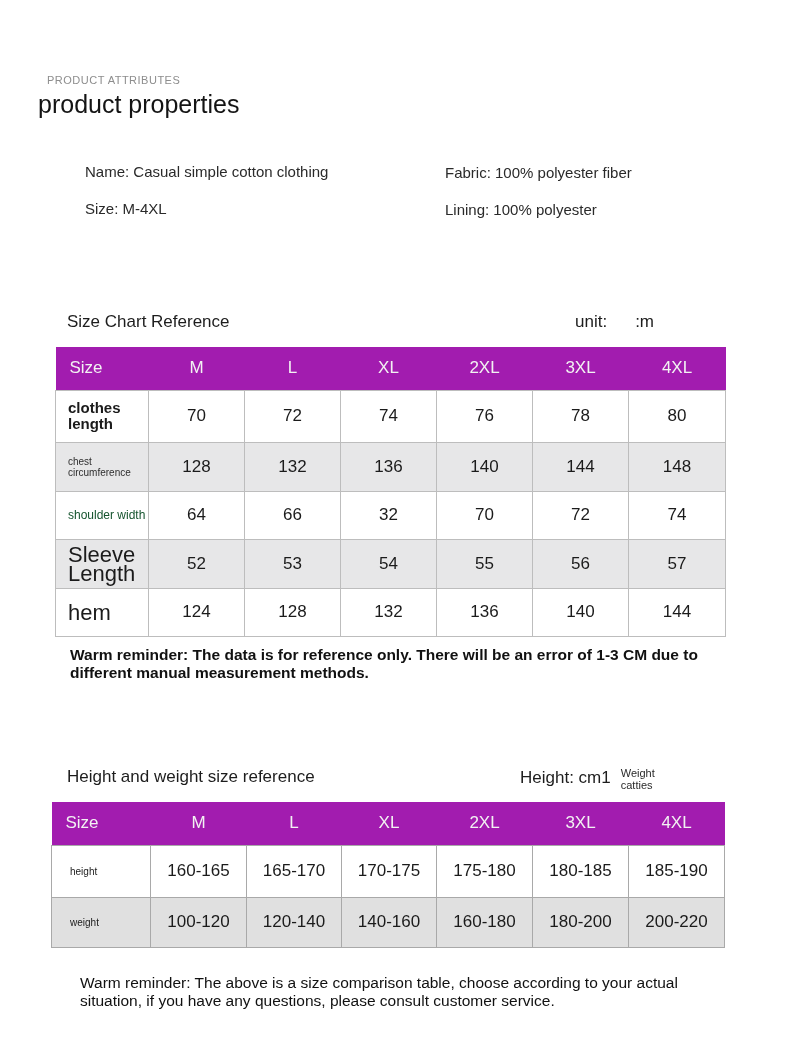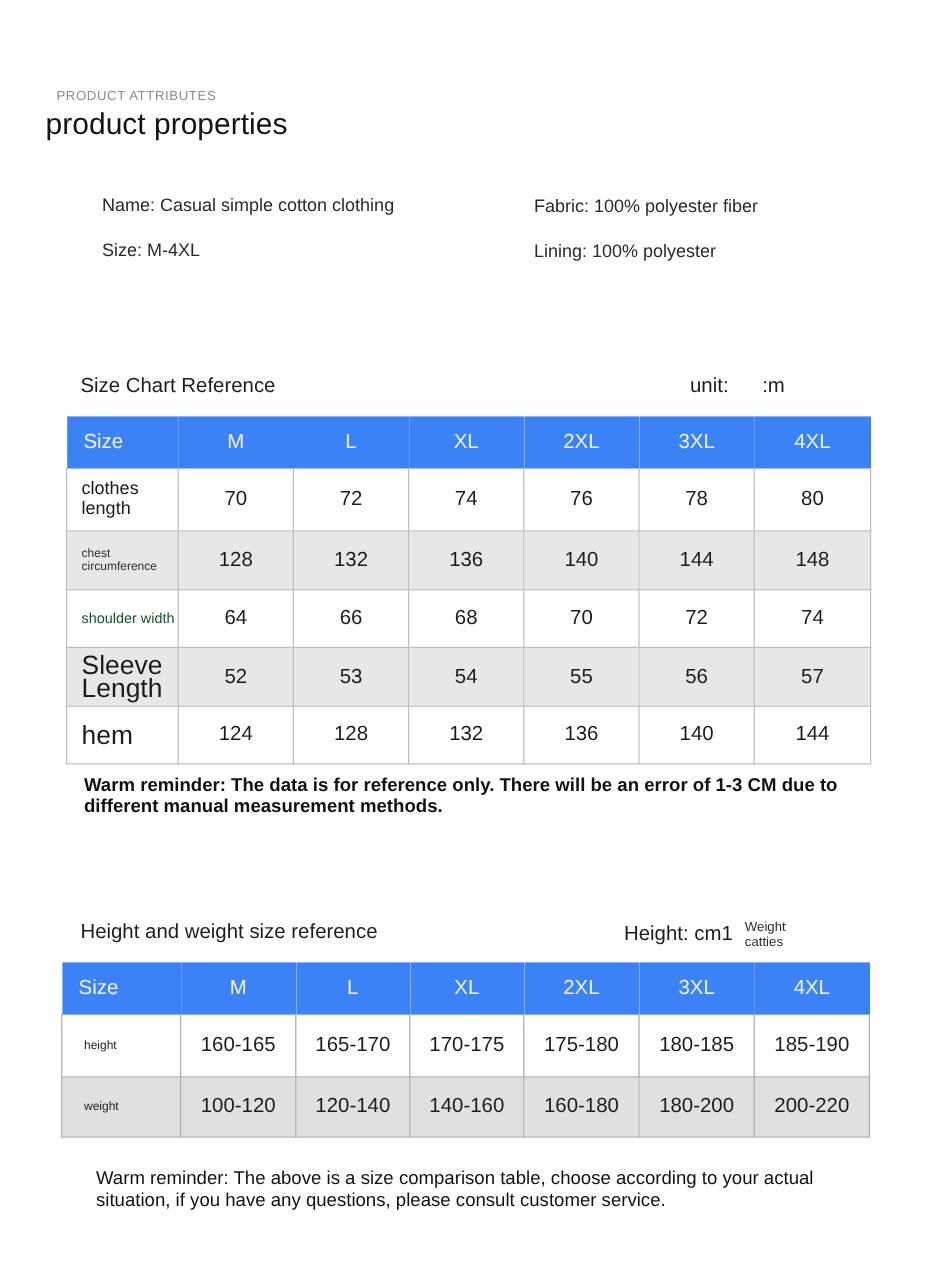--- a/index.html
+++ b/index.html
@@ -42,37 +42,37 @@
   .sec2-unit  { left: 520px; top: 768px; display: flex; align-items: flex-start; }
   .unit-small {
     font-size: 11px; line-height: 12px; color: #2a2a2a;
     margin-left: 10px; margin-top: -1px;
   }
 
   
   table { border-collapse: collapse; table-layout: fixed; position: absolute; background: #fff; }
   th, td { overflow: hidden; }
   th {
-    background: #3b82f6; color: #f2f2f2; font-weight: 400;
+    background: #a21caf; color: #f2f2f2; font-weight: 400;
     font-size: 17px; text-align: center; border: 0;
   }
   th.size-col { text-align: left; padding-left: 14px; }
   td {
     border: 1px solid #bdbdbd; text-align: center;
     font-size: 17px; color: #1b1b1b;
   }
   td.row-label { text-align: left; padding-left: 12px; }
 
   #size-table { left: 55px; top: 347px; width: 670px; }
   #size-table th { height: 43px; }
   #size-table tr.r0 td { height: 52px; }
   #size-table tr.r1 td, #size-table tr.r3 td { height: 49px; background: #e7e7e8; }
   #size-table tr.r2 td { height: 48px; }
   #size-table tr.r4 td { height: 48px; }
-  #size-table .label-md { font-size: 15px; line-height: 16px; }
+  #size-table .label-md { font-size: 15px; line-height: 16px; font-weight: bold; }
   #size-table .label-xs { font-size: 10px; line-height: 11px; color: #2e2e2e; }
   #size-table .label-sm { font-size: 12px; line-height: 13px; color: #14532d; }
   #size-table .label-lg { font-size: 22px; line-height: 19px; }
 
   #hw-table { left: 51px; top: 802px; width: 673px; }
   #hw-table th { height: 43px; }
   #hw-table td { border-color: #a9a9a9; }
   #hw-table tr.r0 td { height: 52px; }
   #hw-table tr.r1 td { height: 50px; background: #e0e0e0; }
   #hw-table td.row-label { font-size: 10px; padding-left: 18px; }
@@ -137,21 +137,21 @@
       <td>132</td>
       <td>136</td>
       <td>140</td>
       <td>144</td>
       <td>148</td>
     </tr>
     <tr class="r2">
       <td class="row-label label-sm">shoulder width</td>
       <td>64</td>
       <td>66</td>
-      <td>68</td>
+      <td>32</td>
       <td>70</td>
       <td>72</td>
       <td>74</td>
     </tr>
     <tr class="r3">
       <td class="row-label label-lg">Sleeve Length</td>
       <td>52</td>
       <td>53</td>
       <td>54</td>
       <td>55</td>

